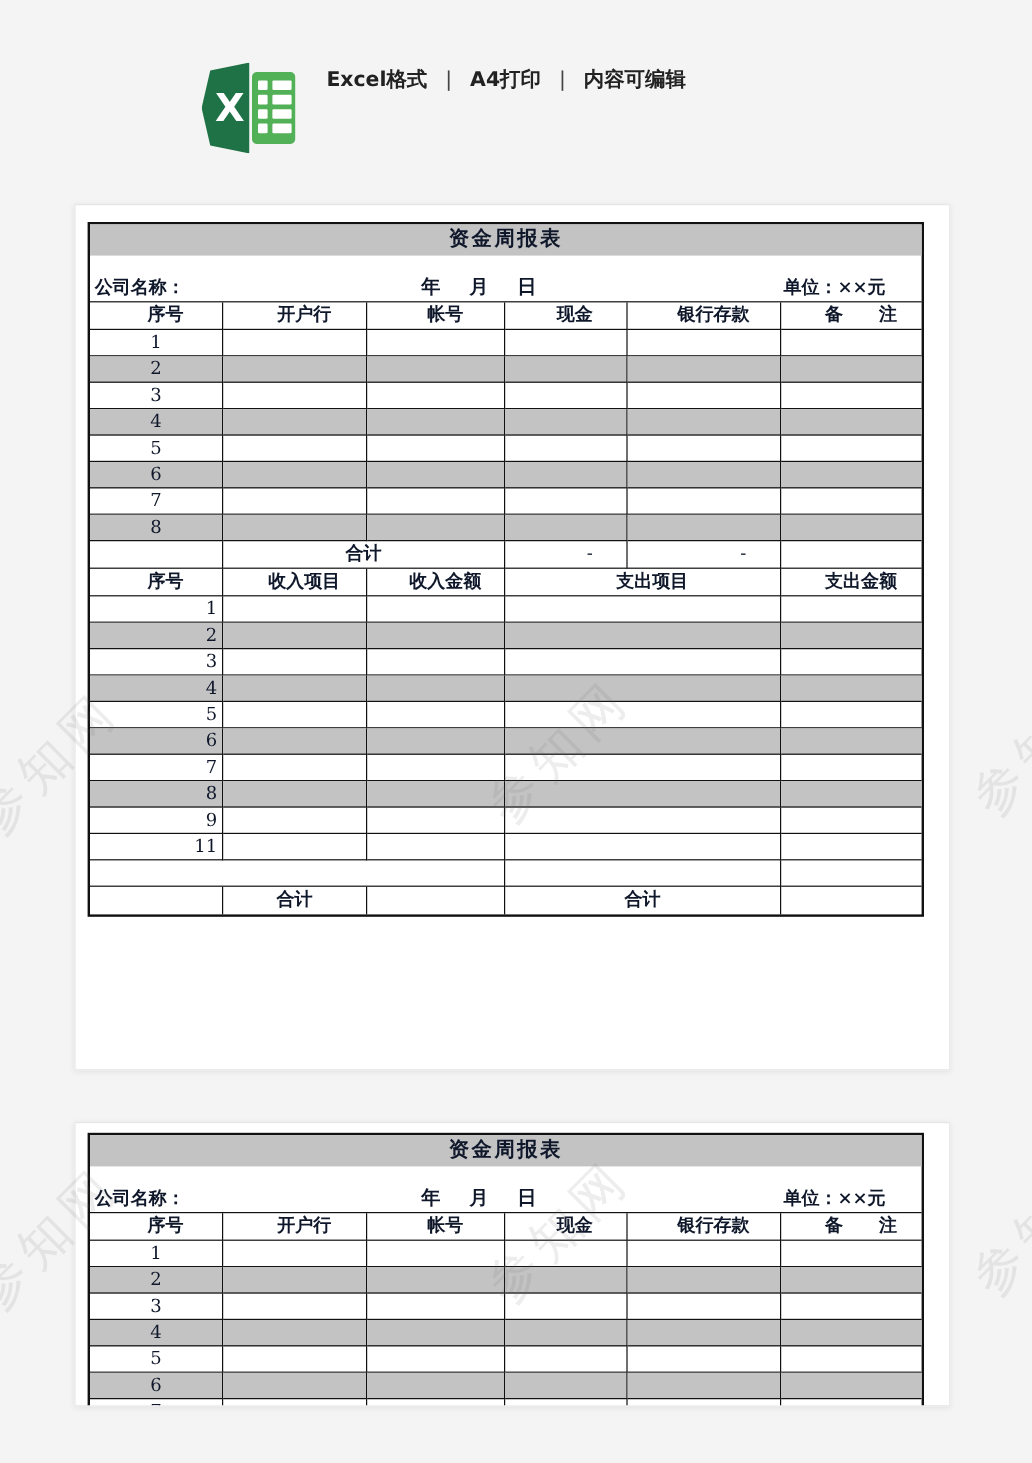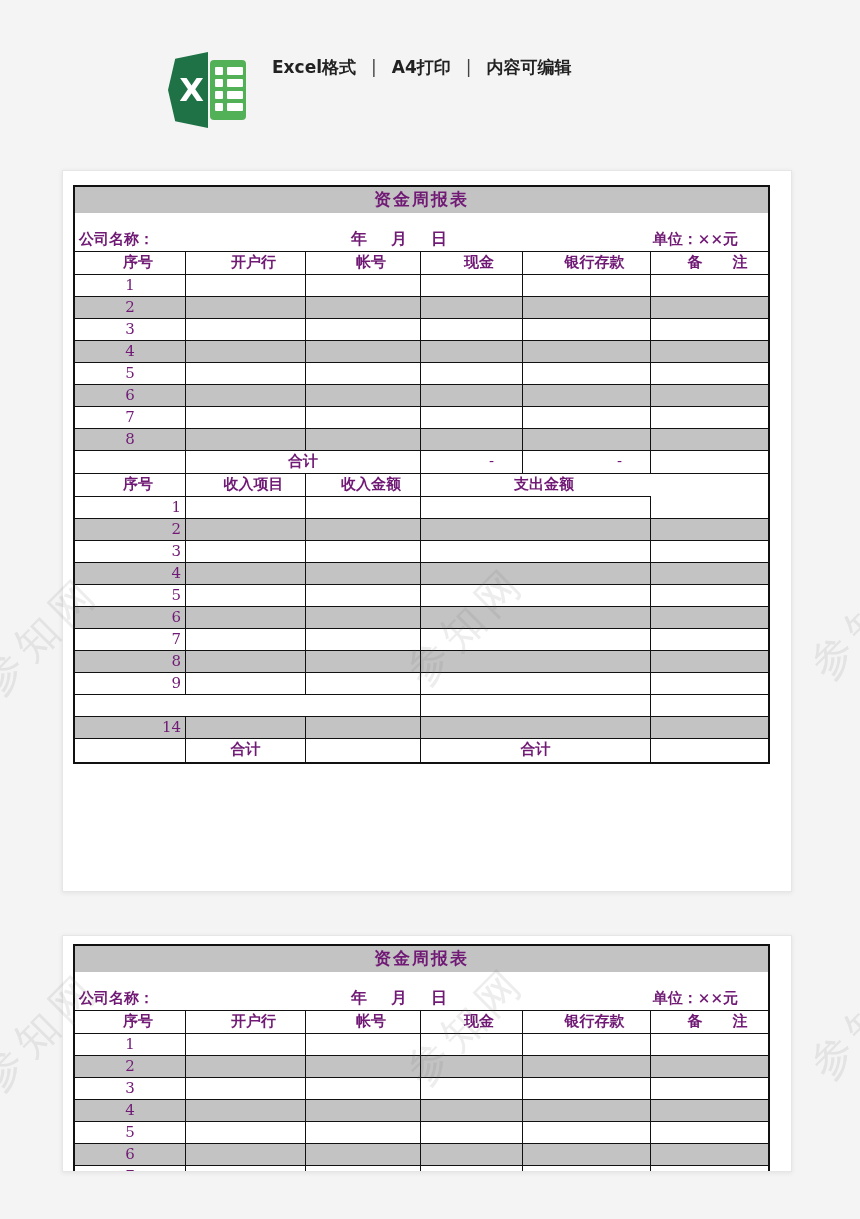--- a/index.html
+++ b/index.html
@@ -24,21 +24,21 @@
   .subtitle .sep { color:#444; font-weight:normal; }
 
   
   .card { position:absolute; left:62px; width:730px; background:#fff; box-sizing:border-box;
           border:1px solid #e6e6e6; box-shadow:0 1px 5px rgba(0,0,0,0.08); }
   #card1 { top:170px; height:722px; padding:14px 0 0 10px; }
   #card2 { top:935px; height:237px; padding:8px 0 0 10px; overflow:hidden; }
 
   
   .sheet { width:693px; border:2px solid #111; background:#fff; box-sizing:content-box;
-           font-family:"DejaVu Serif","Liberation Serif",serif; color:#701a75; }
+           font-family:"DejaVu Serif","Liberation Serif",serif; color:#0f172a; }
   .trow { display:grid; }
   .cell { box-sizing:border-box; border-right:1px solid #111; border-bottom:1px solid #111;
           height:22px; line-height:20px; font-size:15px; text-align:center; overflow:hidden; white-space:nowrap; }
   .cell:last-child { border-right:none; }
   .trow:last-child .cell { border-bottom:none; }
   .gray { background:#c3c3c3; }
   .r-title .cell { height:26px; line-height:25px; background:#c3c3c3; font-weight:bold;
                    font-size:17px; letter-spacing:2px; border-bottom:none; }
   .r-company .cell { height:39px; position:relative; text-align:left; }
   .company-label { position:absolute; left:4px;  bottom:2px; font-weight:bold; font-size:15px; }
@@ -178,20 +178,21 @@
           <div class="cell"></div>
           <div class="cell total-lbl">合计</div>
           <div class="cell dash">-</div>
           <div class="cell dash">-</div>
           <div class="cell"></div>
         </div>
         <div class="trow r-head" style="grid-template-columns: 111px 120px 115px 230px 117px;">
           <div class="cell">序号</div>
           <div class="cell">收入项目</div>
           <div class="cell">收入金额</div>
+          <div class="cell">支出项目</div>
           <div class="cell">支出金额</div>
         </div>
         <div class="trow " style="grid-template-columns: 111px 120px 115px 230px 117px;">
           <div class="cell  num-r">1</div>
           <div class="cell"></div>
           <div class="cell"></div>
           <div class="cell"></div>
           <div class="cell"></div>
         </div>
         <div class="trow " style="grid-template-columns: 111px 120px 115px 230px 117px;">
@@ -243,31 +244,31 @@
           <div class="cell gray" style="background: rgb(195, 195, 195);"></div>
           <div class="cell gray" style="background: rgb(195, 195, 195);"></div>
         </div>
         <div class="trow " style="grid-template-columns: 111px 120px 115px 230px 117px;">
           <div class="cell  num-r">9</div>
           <div class="cell"></div>
           <div class="cell"></div>
           <div class="cell"></div>
           <div class="cell"></div>
         </div>
+        <div class="trow " style="grid-template-columns: 111px 120px 115px 230px 117px;">
+          <div class="cell  num-r">11</div>
+          <div class="cell"></div>
+          <div class="cell"></div>
+          <div class="cell"></div>
+          <div class="cell"></div>
+        </div>
         <div class="trow " style="grid-template-columns: 346px 230px 117px;">
           <div class="cell"></div>
           <div class="cell"></div>
           <div class="cell"></div>
-        </div>
-        <div class="trow " style="grid-template-columns: 111px 120px 115px 230px 117px;">
-          <div class="cell gray num-r" style="background: rgb(195, 195, 195);">14</div>
-          <div class="cell gray" style="background: rgb(195, 195, 195);"></div>
-          <div class="cell gray" style="background: rgb(195, 195, 195);"></div>
-          <div class="cell gray" style="background: rgb(195, 195, 195);"></div>
-          <div class="cell gray" style="background: rgb(195, 195, 195);"></div>
         </div>
         <div class="trow r-total" style="grid-template-columns: 111px 120px 115px 230px 117px;">
           <div class="cell"></div>
           <div class="cell total-lbl">合计</div>
           <div class="cell"></div>
           <div class="cell total-lbl">合计</div>
           <div class="cell"></div>
         </div>
       </div>
     </div>

